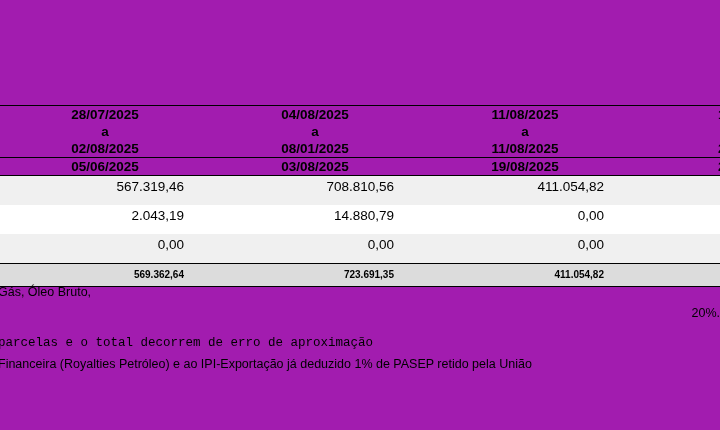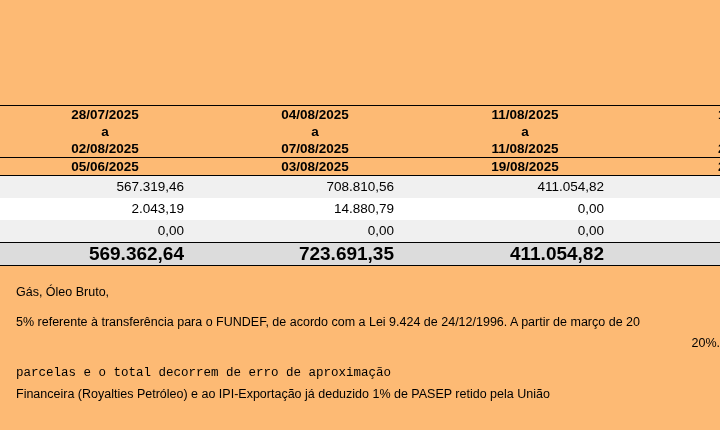--- a/index.html
+++ b/index.html
@@ -11,21 +11,21 @@
     width: 720px;
     height: 430px;
     overflow: hidden;
     font-family: "Liberation Sans", sans-serif;
     color: #000000;
   }
   .page {
     position: relative;
     width: 720px;
     height: 430px;
-    background: #fdba74;
+    background: #a21caf;
   }
 
   
   .table-wrap {
     position: absolute;
     left: 0;
     top: 105px;
     width: 720px;
   }
   table.main {
@@ -57,54 +57,53 @@
   .hdr-row td .la {
     font-weight: bold;
     letter-spacing: 0;
   }
   .hdr-sep {
     border-bottom: 1px solid #000;
   }
 
   .val-row td {
     text-align: right;
-    padding: 0 26px 1px 0;
+    padding: 0 26px 8px 0;
     line-height: 21px;
     white-space: nowrap;
     font-size: 13.5px;
   }
   .row-shade-a { background: #f0f0f0; }
   .row-shade-b { background: #ffffff; }
   .row-shade-c { background: #f0f0f0; }
   .total-row td {
     text-align: right;
     padding: 0 26px 0 16px;
     line-height: 22px;
     font-weight: bold;
     white-space: nowrap;
     background: #dcdcdc;
     border-top: 1px solid #000;
     border-bottom: 1px solid #000;
-    font-size: 19px;
+    font-size: 10px;
   }
 
   
   .notes {
     position: absolute;
     left: 0;
     top: 282px;
     width: 720px;
     font-size: 12.5px;
     line-height: 21px;
   }
   .notes .note {
     white-space: nowrap;
     overflow: hidden;
-    padding-left: 10px;
-    margin-left: 8px;
+    padding-left: 0;
   }
   .note.n1 { margin-top: 0px; }
   .note.n2 { margin-top: 0px; }
   .note.n3 { margin-top: 9px; }
   .note.n4 { margin-top: 0px; }
   .note.n5 { margin-top: 0px; text-align: right; }
   .note.n6 { margin-top: 9px; font-family: Liberation Mono, monospace; }
   .note.n7 { margin-top: 0px; }
   
   .notes .clip {
@@ -128,21 +127,21 @@
       <thead>
         <tr class="hdr-row">
           <td>
             <span class="l1">28/07/2025</span>
             <span class="la">a</span>
             <span class="l2">02/08/2025</span>
           </td>
           <td>
             <span class="l1">04/08/2025</span>
             <span class="la">a</span>
-            <span class="l2">07/08/2025</span>
+            <span class="l2">08/01/2025</span>
           </td>
           <td>
             <span class="l1">11/08/2025</span>
             <span class="la">a</span>
             <span class="l2">11/08/2025</span>
           </td>
           <td>
             <span class="l1">18/08</span>
             <span class="la">a</span>
             <span class="l2">22/08</span>
@@ -189,23 +188,20 @@
           <td></td>
         </tr>
       </tbody>
     </table>
   </div>
 
   <div class="notes">
     <div class="note n1">
         <span class="clip">Gás, Óleo Bruto,</span>
       </div>
-    <div class="note n3">
-        <span class="clip">5% referente à transferência para o FUNDEF, de acordo com a Lei 9.424 de 24/12/1996. A partir de março de 20</span>
-      </div>
     <div class="note n5">
         <span class="clip">20%.</span>
       </div>
     <div class="note n6">
         <span class="clip">parcelas e o total decorrem de erro de aproximação</span>
       </div>
     <div class="note n7">
         <span class="clip">Financeira (Royalties Petróleo) e ao IPI-Exportação já deduzido 1% de PASEP retido pela União</span>
       </div>
   </div>

